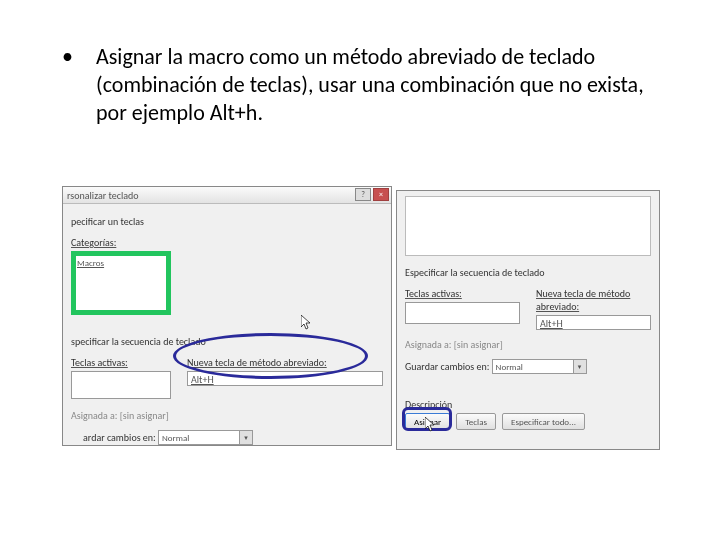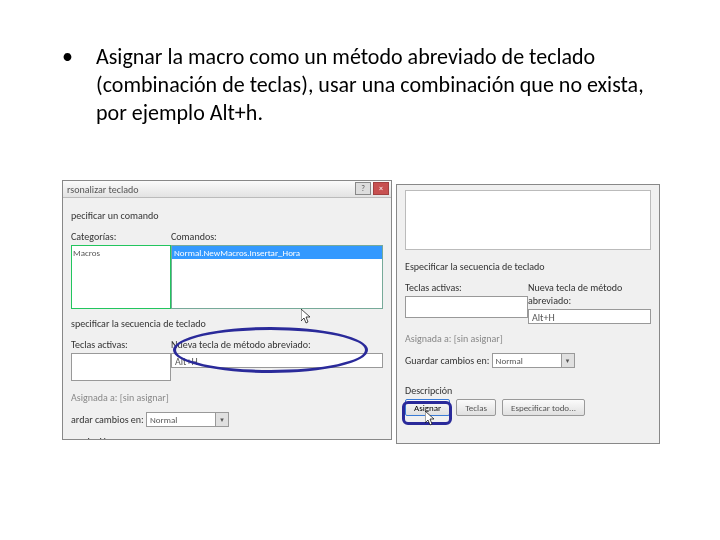--- a/index.html
+++ b/index.html
@@ -1,38 +1,38 @@
 <!DOCTYPE html>
 <html><head>
 <meta charset="utf-8">
 <style>
   * { box-sizing: border-box; margin: 0; padding: 0; }
   body { width: 720px; height: 540px; font-family: Calibri, Arial, sans-serif; background: #fff; position: relative; }
   .bullet-text { position: absolute; top: 43px; left: 62px; width: 600px; font-size: 22px; color: #000; line-height: 1.28; }
   .bullet { display: flex; }
   .bullet-dot { width: 34px; flex-shrink: 0; }
   .bullet-body { flex: 1; }
-  .screenshot-area { position: absolute; top: 180px; left: 62px; width: 600px; height: 270px; display: flex; gap: 4px; }
+  .screenshot-area { position: absolute; top: 186px; left: 62px; width: 600px; height: 270px; display: flex; gap: 4px; }
   .dialog { background: #f0f0f0; border: 1px solid #888; font-size: 10px; color: #555; position: relative; overflow: hidden; }
   .dialog-left { width: 330px; height: 260px; }
   .dialog-right { width: 264px; height: 260px; margin-top: 4px; }
   .titlebar { height: 17px; background: linear-gradient(#fbfbfb,#e3e3e3); border-bottom: 1px solid #bbb; font-size: 10px; padding: 2px 4px; position: relative; }
   .winbtns { position: absolute; right: 2px; top: 1px; display: flex; gap: 2px; }
   .winbtn { width: 16px; height: 13px; border: 1px solid #888; background: #ddd; font-size: 8px; text-align: center; line-height: 11px; }
   .winbtn.close { background: #c75050; color: #fff; border-color: #a04040; }
   .dlg-body { padding: 5px 8px; }
   .section-label { font-size: 10px; color: #333; margin-top: 6px; margin-bottom: 2px; }
-  .col2 { display: flex; gap: 0; }
+  .col2 { display: flex; gap: 16px; text-decoration: underline; }
   .col { flex: 1; }
-  .listbox { background: #fff; border: 1px solid #22c55e; height: 64px; font-size: 9px; padding: 1px; }
+  .listbox { background: #fff; border: 5px solid #22c55e; height: 64px; font-size: 9px; padding: 1px; }
   .listbox-sel { background: #fff; border: 1px solid #7a9; height: 64px; font-size: 9px; padding: 0; }
   .sel-item { background: #3399ff; color: #fff; padding: 1px 2px; font-size: 9px; }
   .textbox { background: #fff; border: 1px solid #999; height: 15px; width: 100%; font-size: 10px; padding: 1px 3px; }
   .combo { display: inline-flex; border: 1px solid #999; height: 15px; background: #fff; font-size: 9px; }
-  .combo-text { padding: 1px 3px; width: 68px; }
+  .combo-text { padding: 1px 3px; width: 80px; }
   .combo-arrow { width: 13px; background: #e0e0e0; border-left: 1px solid #999; text-align: center; line-height: 13px; font-size: 7px; }
   .faded { color: #888; }
   .btn { display: inline-block; border: 1px solid #999; background: linear-gradient(#fbfbfb,#e0e0e0); font-size: 9px; padding: 2px 8px; border-radius: 2px; color: #555; }
   .btn.primary { border-color: #3a7bd5; color: #000; }
   .btn-row { display: flex; gap: 6px; margin-top: 2px; }
   .highlight-oval { position: absolute; border: 3px solid #2a2a9a; border-radius: 50%; pointer-events: none; }
   .highlight-rect { position: absolute; border: 3px solid #2a2a9a; border-radius: 6px; pointer-events: none; }
   .cursor { position: absolute; width: 12px; height: 16px; pointer-events: none; }
   .cursor svg { width: 100%; height: 100%; }
   .right-box { background: #fff; border: 1px solid #bbb; height: 60px; margin-bottom: 10px; }
@@ -51,51 +51,45 @@
 
   <div class="dialog dialog-left">
     <div class="titlebar">
       <span>rsonalizar teclado</span>
       <div class="winbtns">
         <div class="winbtn">?</div>
         <div class="winbtn close">×</div>
       </div>
     </div>
     <div class="dlg-body">
-      <div class="section-label">pecificar un comando</div>
+      <div class="section-label">pecificar un teclas</div>
       <div class="col2">
         <div class="col" style="flex:0 0 100px;">
           <div class="section-label">Categorías:</div>
           <div class="listbox">
             <div>Macros</div>
           </div>
         </div>
-        <div class="col">
-          <div class="section-label">Comandos:</div>
-          <div class="listbox-sel">
-            <div class="sel-item">Normal.NewMacros.Insertar_Hora</div>
-          </div>
-        </div>
       </div>
 
-      <div class="section-label" style="margin-top:8px;">specificar la secuencia de teclado</div>
+      <div class="section-label" style="margin-top:20px;">specificar la secuencia de teclado</div>
       <div class="col2">
         <div class="col" style="flex:0 0 100px;">
           <div class="section-label">Teclas activas:</div>
           <div class="textbox" style="height:28px;"></div>
         </div>
         <div class="col">
           <div class="section-label">Nueva tecla de método abreviado:</div>
           <div class="textbox">Alt+H</div>
         </div>
       </div>
 
       <div class="section-label faded" style="margin-top:10px;">Asignada a:   [sin asignar]</div>
 
-      <div style="margin-top:8px;">
+      <div style="margin-top:8px;margin-left:12px;">
         <span class="section-label" style="display:inline;">ardar cambios en:</span>
         <span class="combo">
           <span class="combo-text">Normal</span>
           <span class="combo-arrow">▾</span>
         </span>
       </div>
 
       <div class="section-label" style="margin-top:8px;">escripción</div>
     </div>
 
@@ -126,21 +120,21 @@
       <div class="section-label faded" style="margin-top:8px;">Asignada a:   [sin asignar]</div>
 
       <div style="margin-top:8px;">
         <span class="section-label" style="display:inline;text-align:center;">Guardar cambios en:</span>
         <span class="combo">
           <span class="combo-text">Normal</span>
           <span class="combo-arrow">▾</span>
         </span>
       </div>
 
-      <div class="section-label" style="margin-top:16px;">Descripción</div>
+      <div class="section-label" style="margin-top:24px;">Descripción</div>
 
       <div class="btn-row">
         <span class="btn primary">Asignar</span>
         <span class="btn">Teclas</span>
         <span class="btn">Especificar todo...</span>
       </div>
     </div>
 
     <div class="highlight-rect" style="left:5px; top:216px; width:50px; height:24px;"></div>
     <div class="cursor" style="left:28px; top:226px;">

